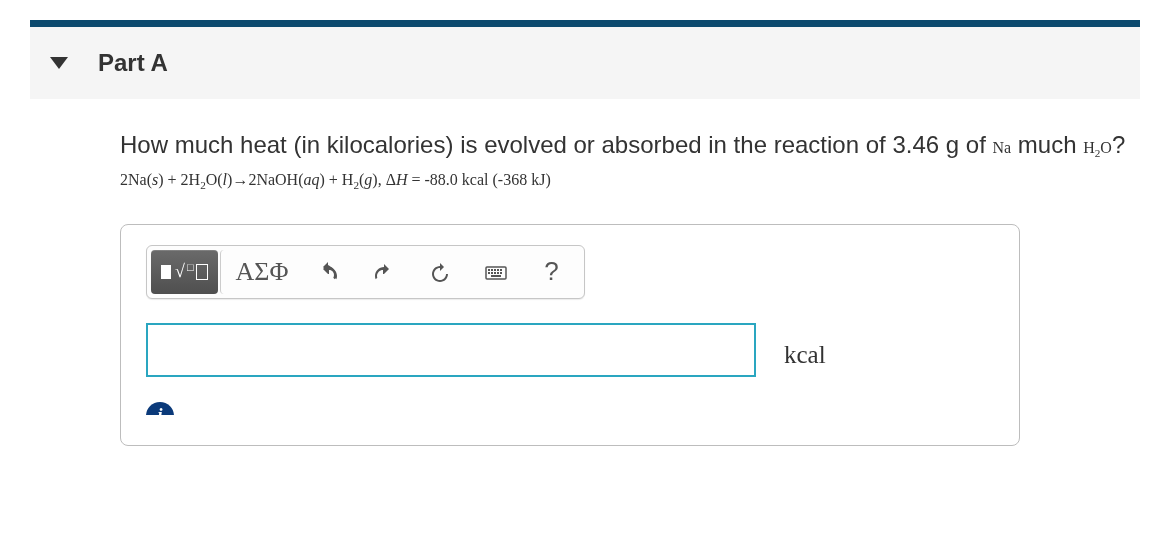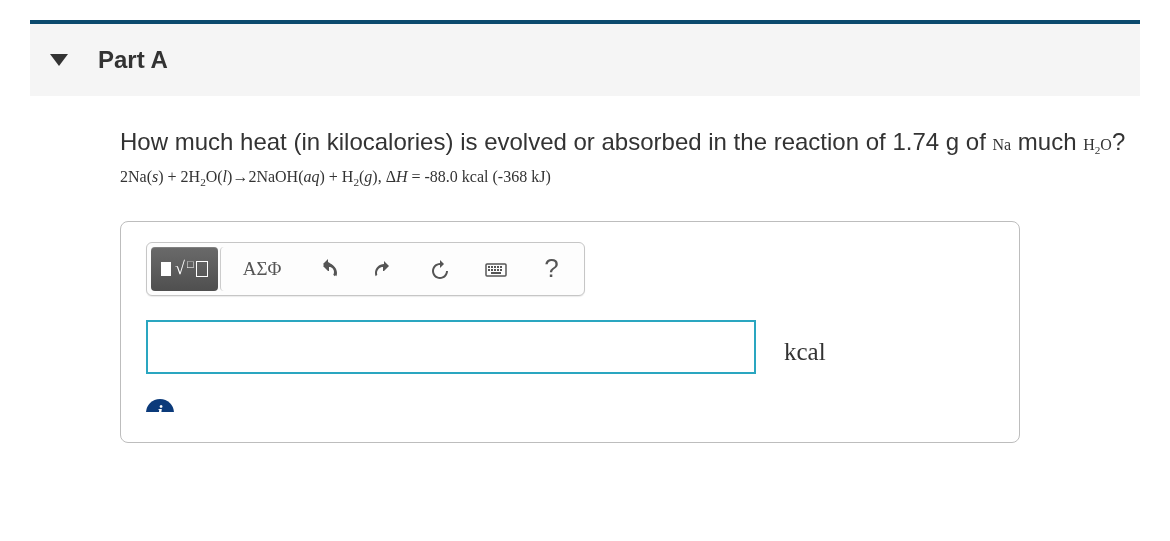--- a/index.html
+++ b/index.html
@@ -12,21 +12,21 @@
     width: 1170px;
   }
   .wrapper {
     padding: 20px 30px 0 30px;
   }
   .part-header {
     display: flex;
     align-items: center;
     background: #f5f5f5;
     padding: 22px 20px;
-    border-top: 4px solid #0c4a6e;
+    border-top: 7px solid #0c4a6e;
     margin-bottom: 30px;
   }
   .part-header .caret {
     width: 0;
     height: 0;
     border-left: 9px solid transparent;
     border-right: 9px solid transparent;
     border-top: 12px solid #333;
     margin-right: 30px;
   }
@@ -90,21 +90,21 @@
   }
   .tb-btn.dark .icon-stack {
     display: inline-flex;
     align-items: center;
     gap: 4px;
     font-family: 'Times New Roman', serif;
   }
   .tb-btn.greek {
     border-left: 1px solid #ccc;
     font-family: 'Times New Roman', serif;
-    font-size: 19px;
+    font-size: 26px;
     color: #555;
     min-width: 80px;
     padding-left: 14px;
   }
   .tb-btn.icon {
     min-width: 56px;
   }
   .tb-btn.icon svg { width: 24px; height: 24px; }
   .tb-btn.q { font-size: 26px; color: #555; }
 
@@ -171,21 +171,21 @@
 
 <div class="wrapper">
 
   <div class="part-header">
     <div class="caret"></div>
     <div class="title">Part A</div>
   </div>
 
   <div class="question-area">
     <div class="question-text">
-      <span>How much heat (in kilocalories) is evolved or absorbed in the reaction of 1.74 g of </span><span class="eq"><span class="rm">Na</span></span><span> much </span><span class="eq"><span class="rm">H</span><sub>2</sub><span class="rm">O</span></span><span>?</span>
+      <span>How much heat (in kilocalories) is evolved or absorbed in the reaction of 3.46 g of </span><span class="eq"><span class="rm">Na</span></span><span> much </span><span class="eq"><span class="rm">H</span><sub>2</sub><span class="rm">O</span></span><span>?</span>
       <br>
       <span class="eq">
         <span class="rm">2Na(</span><span class="state">s</span><span class="rm">) + 2H</span><sub>2</sub><span class="rm">O(</span><span class="state">l</span><span class="rm">)</span><span class="rm">→</span><span class="rm">2NaOH(</span><span class="state">aq</span><span class="rm">) + H</span><sub>2</sub><span class="rm">(</span><span class="state">g</span><span class="rm">), Δ</span><span class="state">H</span><span class="rm"> = </span><span class="rm">-88.0 kcal (-368 kJ)</span>
       </span>
     </div>
 
     <div class="answer-box">
       <div class="toolbar">
         <button class="tb-btn dark">
           <span class="icon-stack">

